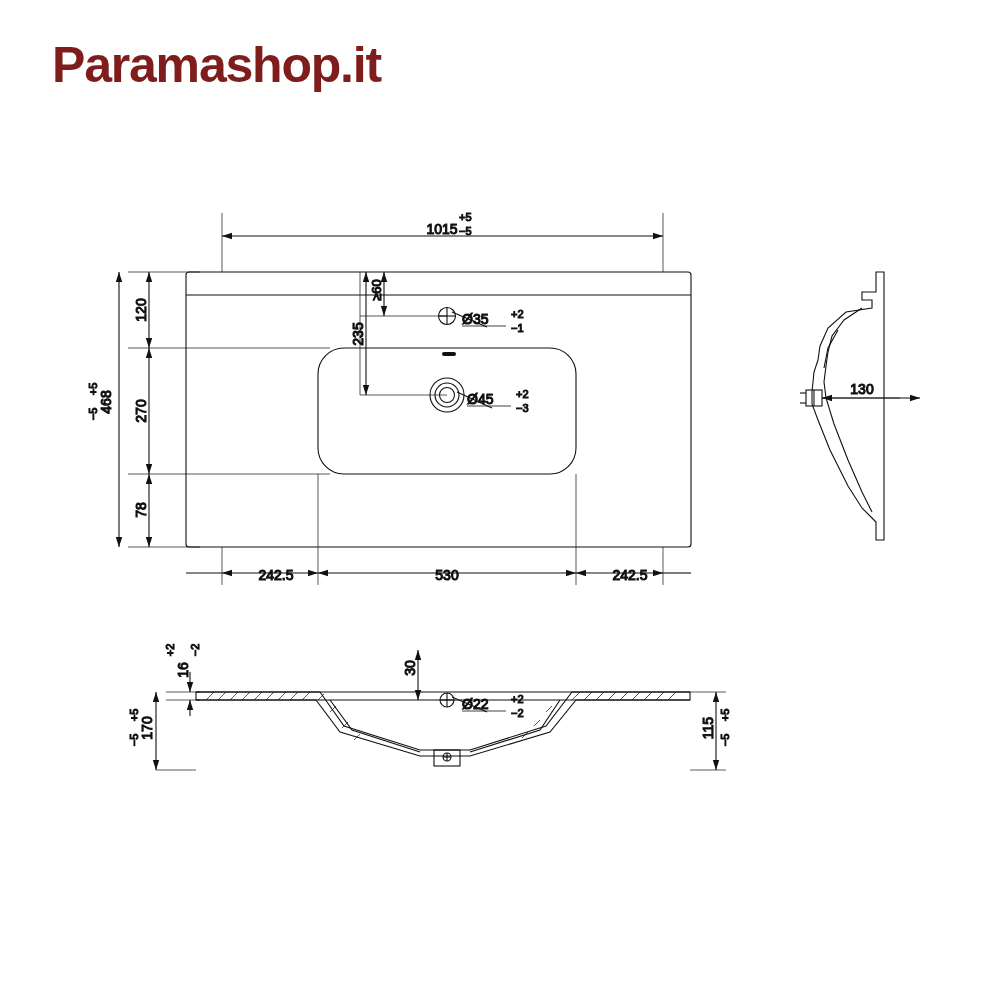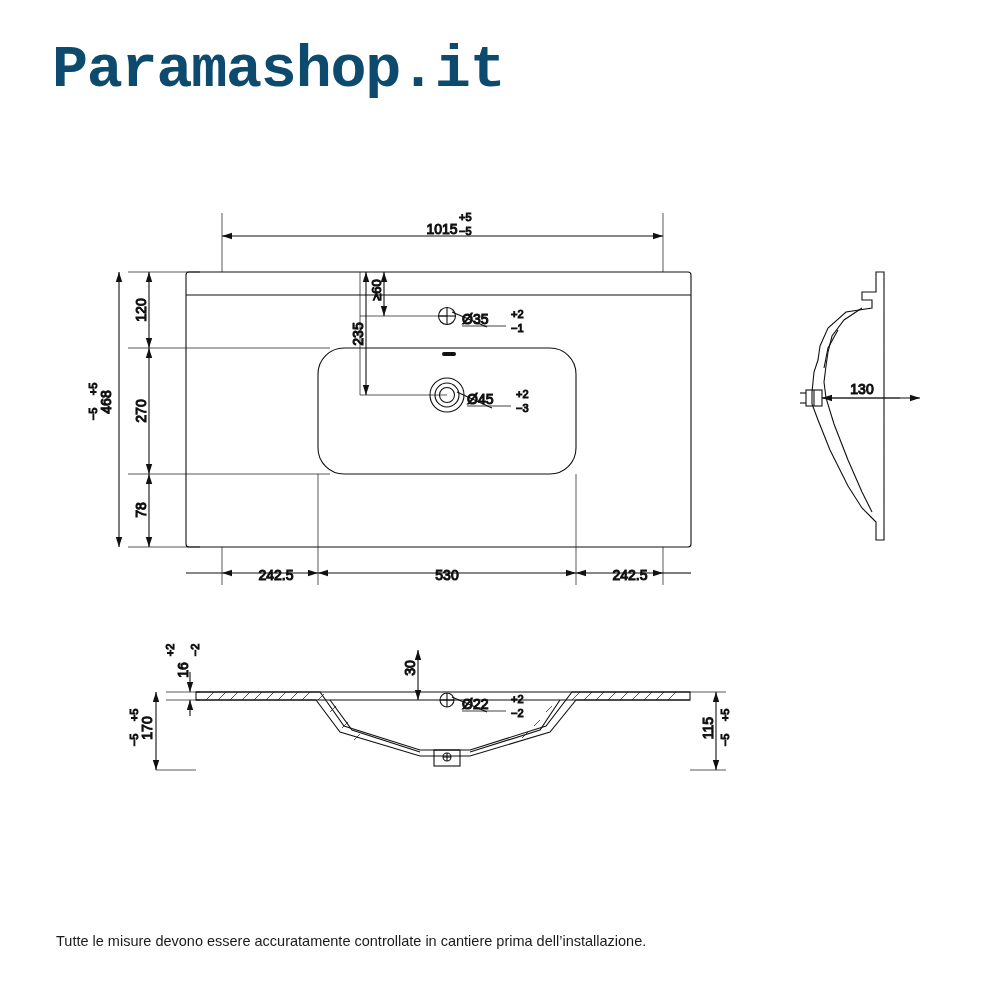--- a/index.html
+++ b/index.html
@@ -12,25 +12,25 @@
     height: 1000px;
     position: relative;
     font-family: "Liberation Sans", sans-serif;
     color: #1a1a1a;
     overflow: hidden;
   }
   #logo {
     position: absolute;
     left: 52px;
     top: 36px;
-    font-size: 60px;
+    font-size: 50px;
     font-weight: bold;
-    color: #0c4a6e;
+    color: #7f1d1d;
     letter-spacing: -1.2px;
-    font-family: Liberation Mono, monospace;
+    font-family: Liberation Sans, sans-serif;
   }
   #drawing {
     position: absolute;
     left: 0;
     top: 0;
     width: 1000px;
     height: 1000px;
   }
   .footnotes {
     position: absolute;
@@ -257,14 +257,13 @@
       <path d="M716 692 l-3.2 10 l6.4 0 z" fill="#111" stroke="none"></path>
       <path d="M716 770 l-3.2 -10 l6.4 0 z" fill="#111" stroke="none"></path>
       <text x="713" y="728" font-size="14" text-anchor="middle" transform="rotate(-90 713 728)">115</text>
       <text x="729" y="715" font-size="11" text-anchor="middle" transform="rotate(-90 729 715)">+5</text>
       <text x="729" y="740" font-size="11" text-anchor="middle" transform="rotate(-90 729 740)">−5</text>
     </g>
   </g>
 </svg>
 
 <div class="footnotes">
-  <div>Tutte le misure devono essere accuratamente controllate in cantiere prima dell’installazione.</div>
 </div>
 
 </body></html>

